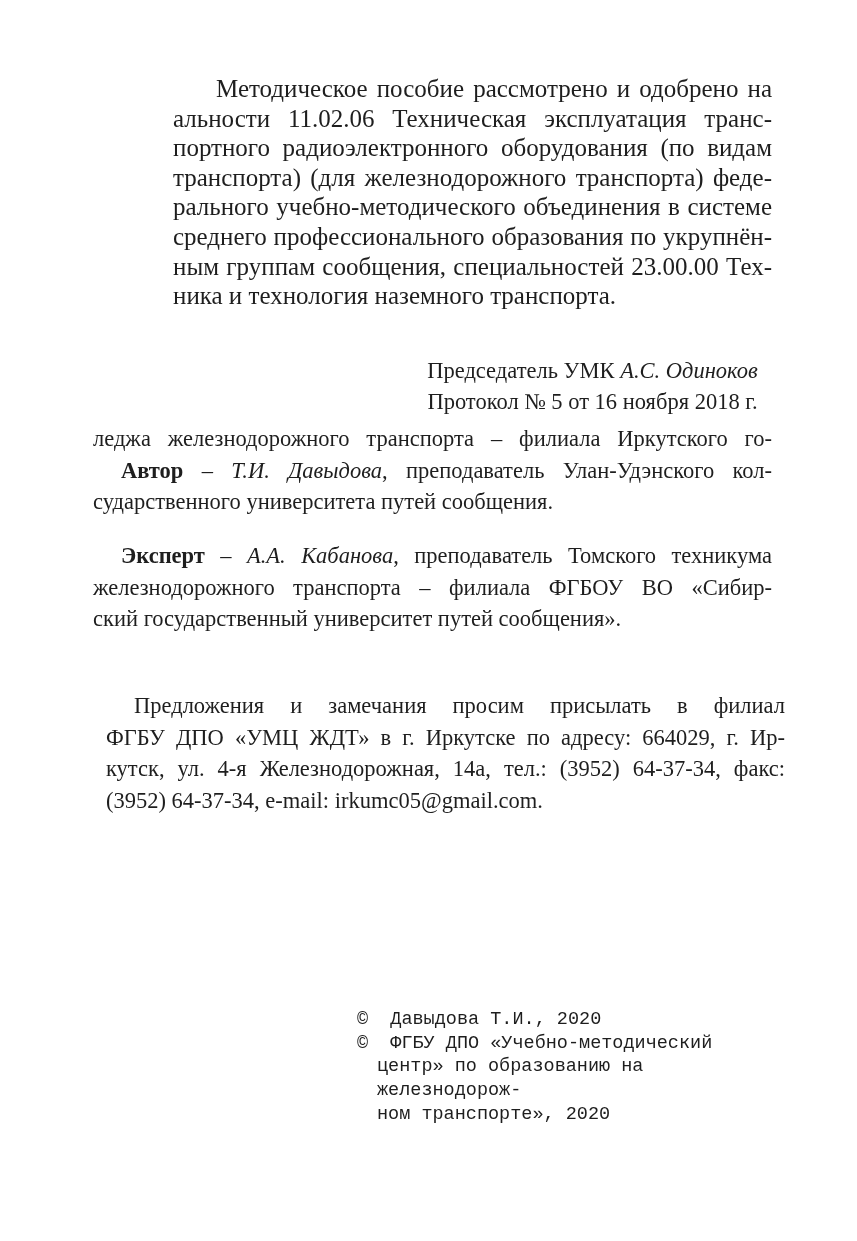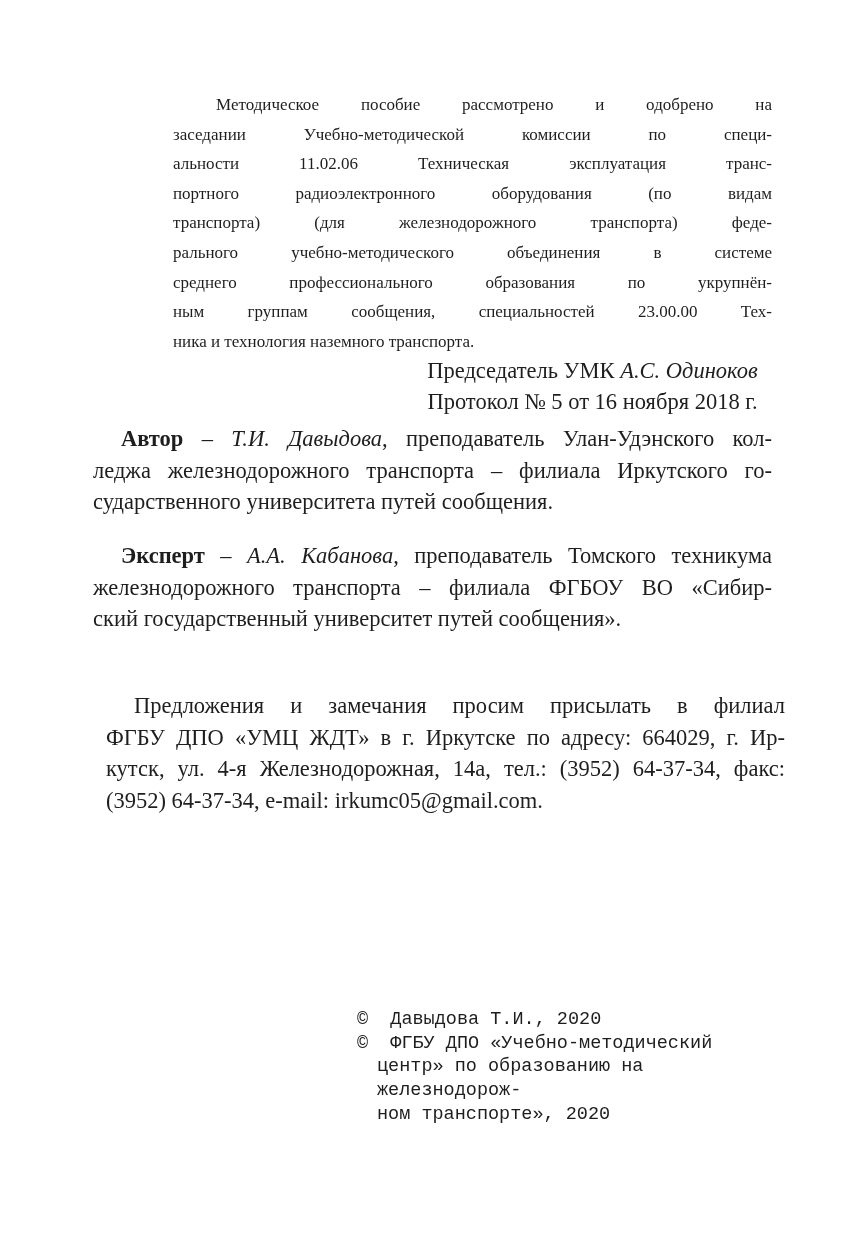--- a/index.html
+++ b/index.html
@@ -23,22 +23,22 @@
   .line{white-space:normal;}
   .s-normal{font-style:normal;font-weight:normal;}
   .s-bold{font-weight:bold;}
   .s-italic{font-style:italic;text-align:right;}
 
   
   .justify{text-align:justify;text-align-last:justify;}
 
   
   #approval{
-    left:173px;top:90px;width:599px;
-    font-size:17px;line-height:29.6px;
+    left:173px;top:74px;width:599px;
+    font-size:25px;line-height:29.6px;
   }
   #approval .indent{text-indent:43px;}
 
   
   #signature{
     left:395px;top:355px;width:395px;
     font-size:22.5px;line-height:31px;
     text-align:center;
   }
 
@@ -55,36 +55,35 @@
   }
   #copyright .line{white-space:pre-wrap;}
   #copyright .hang{padding-left:20px;}
 </style>
 </head>
 <body>
 
 <div class="page">
   <section id="approval" class="block">
       <div class="line indent justify"><span class="s-normal">Методическое пособие рассмотрено и одобрено на</span></div>
-      <div class="line justify"><span class="s-normal">заседании Учебно-методической комиссии по специ-</span></div>
       <div class="line justify"><span class="s-normal">альности 11.02.06 Техническая эксплуатация транс-</span></div>
       <div class="line justify"><span class="s-normal">портного радиоэлектронного оборудования (по видам</span></div>
       <div class="line justify"><span class="s-normal">транспорта) (для железнодорожного транспорта) феде-</span></div>
       <div class="line justify"><span class="s-normal">рального учебно-методического объединения в системе</span></div>
       <div class="line justify"><span class="s-normal">среднего профессионального образования по укрупнён-</span></div>
       <div class="line justify"><span class="s-normal">ным группам сообщения, специальностей 23.00.00 Тех-</span></div>
       <div class="line "><span class="s-normal">ника и технология наземного транспорта.</span></div>
     </section>
   <section id="signature" class="block">
       <div class="line "><span class="s-normal">Председатель УМК </span><span class="s-italic">А.С. Одиноков</span></div>
       <div class="line "><span class="s-normal">Протокол № 5 от 16 ноября 2018 г.</span></div>
     </section>
   <section id="author" class="block">
+      <div class="line justify"><span class="s-normal">леджа железнодорожного транспорта – филиала Иркутского го-</span></div>
       <div class="line indent justify"><span class="s-bold">Автор</span><span class="s-normal"> – </span><span class="s-italic">Т.И. Давыдова</span><span class="s-normal">, преподаватель Улан-Удэнского кол-</span></div>
-      <div class="line justify"><span class="s-normal">леджа железнодорожного транспорта – филиала Иркутского го-</span></div>
       <div class="line "><span class="s-normal">сударственного университета путей сообщения.</span></div>
     </section>
   <section id="expert" class="block">
       <div class="line indent justify"><span class="s-bold">Эксперт</span><span class="s-normal"> – </span><span class="s-italic">А.А. Кабанова</span><span class="s-normal">, преподаватель Томского техникума</span></div>
       <div class="line justify"><span class="s-normal">железнодорожного транспорта – филиала ФГБОУ ВО «Сибир-</span></div>
       <div class="line "><span class="s-normal">ский государственный университет путей сообщения».</span></div>
     </section>
   <section id="feedback" class="block">
       <div class="line indent justify"><span class="s-normal">Предложения и замечания просим присылать в филиал</span></div>
       <div class="line justify"><span class="s-normal">ФГБУ ДПО «УМЦ ЖДТ» в г. Иркутске по адресу: 664029, г. Ир-</span></div>

